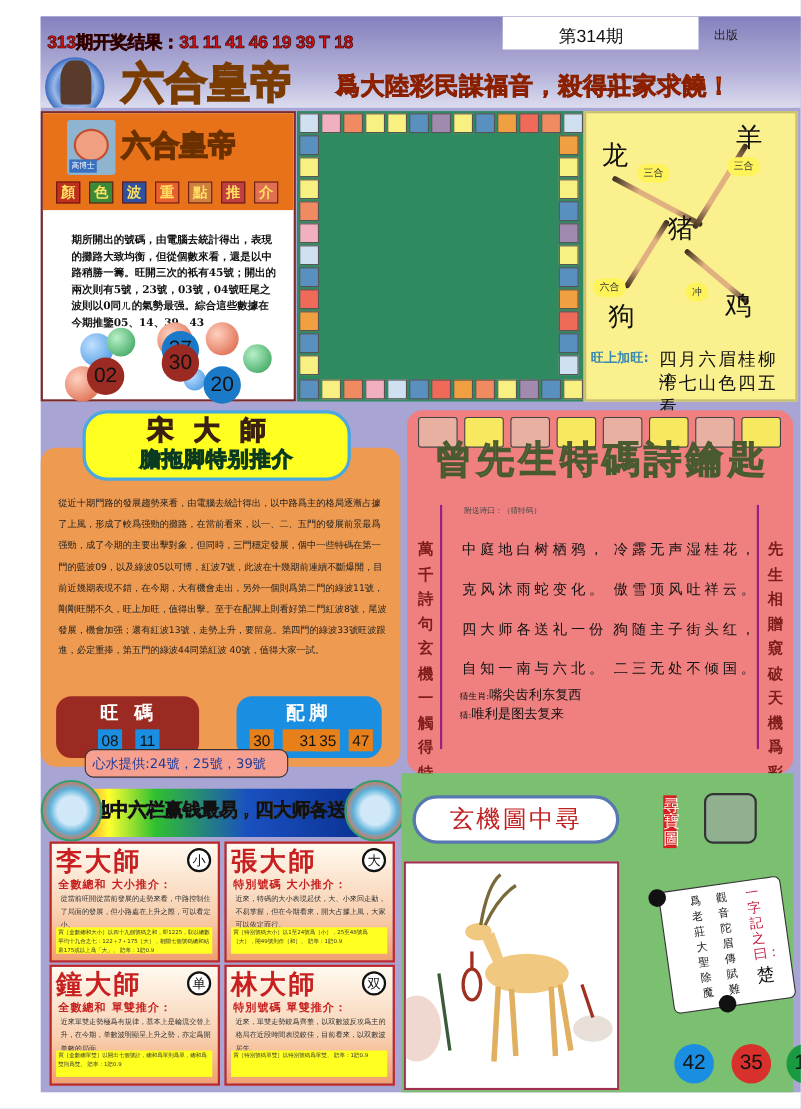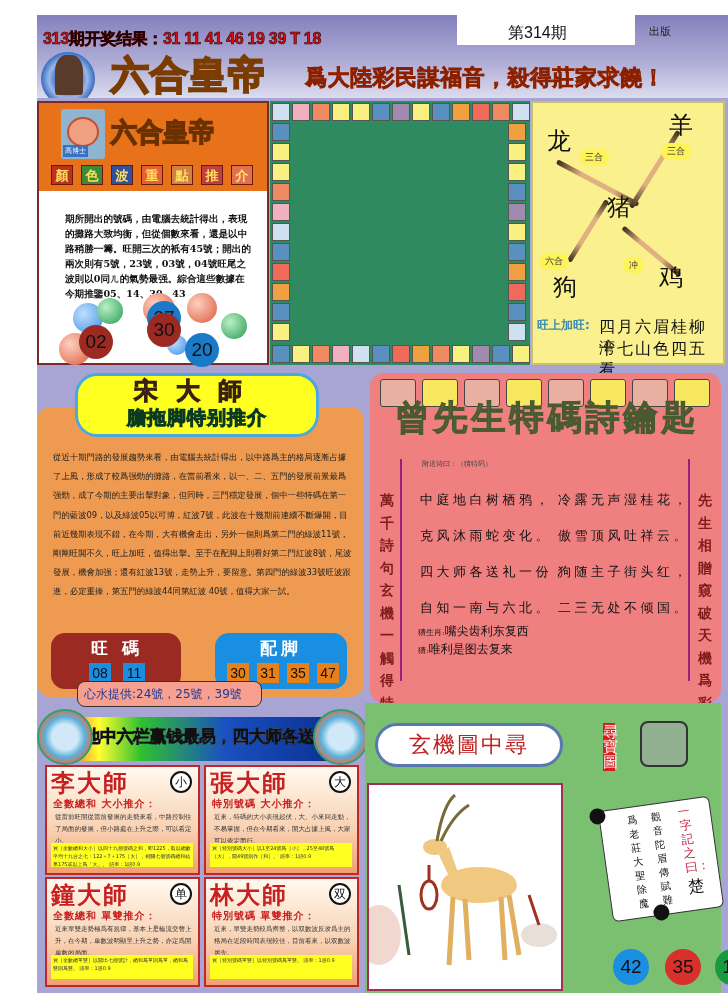--- a/index.html
+++ b/index.html
@@ -237,21 +237,21 @@
   <div class="b4-subtitle">膽拖脚特别推介</div>
   <div class="b4-text">從近十期門路的發展趨勢來看，由電腦去統計得出，以中路爲主的格局逐漸占據了上風，形成了較爲强勁的攤路，在當前看來，以一、二、五門的發展前景最爲强勁，成了今期的主要出擊對象，但同時，三門穩定發展，個中一些特碼在第一門的藍波09，以及綠波05以可博，紅波7號，此波在十幾期前連續不斷爆開，目前近幾期表現不錯，在今期，大有機會走出，另外一個則爲第二門的綠波11號，剛剛旺開不久，旺上加旺，值得出擊。至于在配脚上則看好第二門紅波8號，尾波發展，機會加强；還有紅波13號，走勢上升，要留意。第四門的綠波33號旺波跟進，必定重捧，第五門的綠波44同第紅波 40號，值得大家一試。</div>
   <div class="b4-hot">
     <div class="b4-hot-label">旺碼</div>
     <div class="num-chip" style="left:38px;top:30px;width:22px;background:#1a8ee0;">08</div>
     <div class="num-chip" style="left:72px;top:30px;width:22px;background:#1a8ee0;">11</div>
   </div>
   <div class="b4-pair">
     <div class="b4-pair-label">配脚</div>
     <div class="num-chip" style="left:12px;top:30px;width:22px;background:#e8801a;">30</div>
-    <div class="num-chip" style="left:42px;top:30px;width:22px;background:#e8801a;">31</div>
+    <div class="num-chip" style="left:42px;top:30px;width:46px;background:#e8801a;">31</div>
     <div class="num-chip" style="left:72px;top:30px;width:22px;background:#e8801a;">35</div>
     <div class="num-chip" style="left:102px;top:30px;width:22px;background:#e8801a;">47</div>
   </div>
 
   <div class="b5">
     <div class="b5-icons">
       <div class="b5-icon" style="background:#e8b0a0"></div>
       <div class="b5-icon" style="background:#f8e860"></div>
       <div class="b5-icon" style="background:#e8b0a0"></div>
       <div class="b5-icon" style="background:#f8e860"></div>

